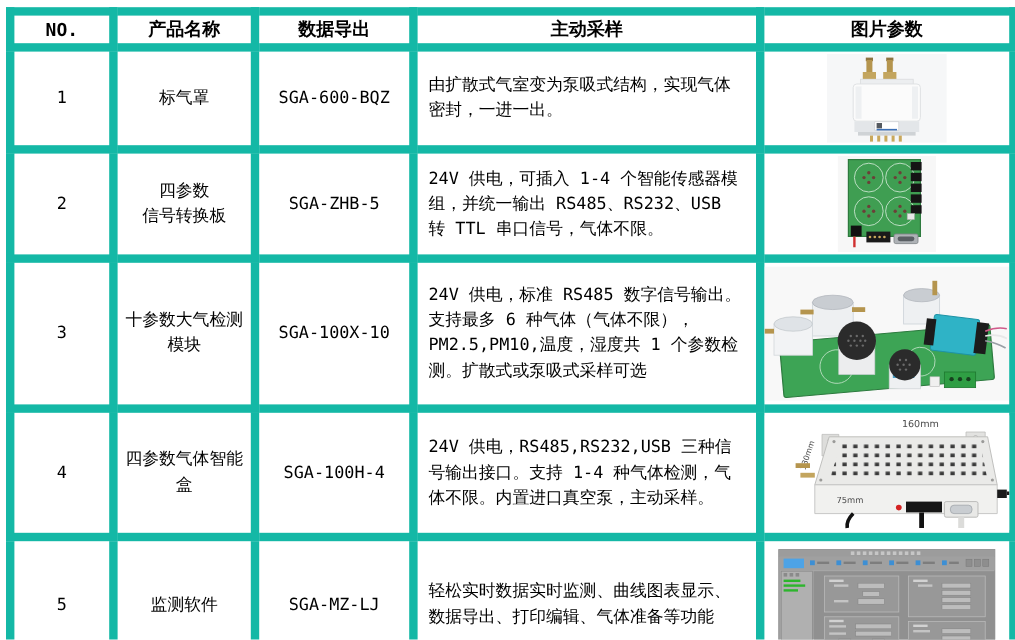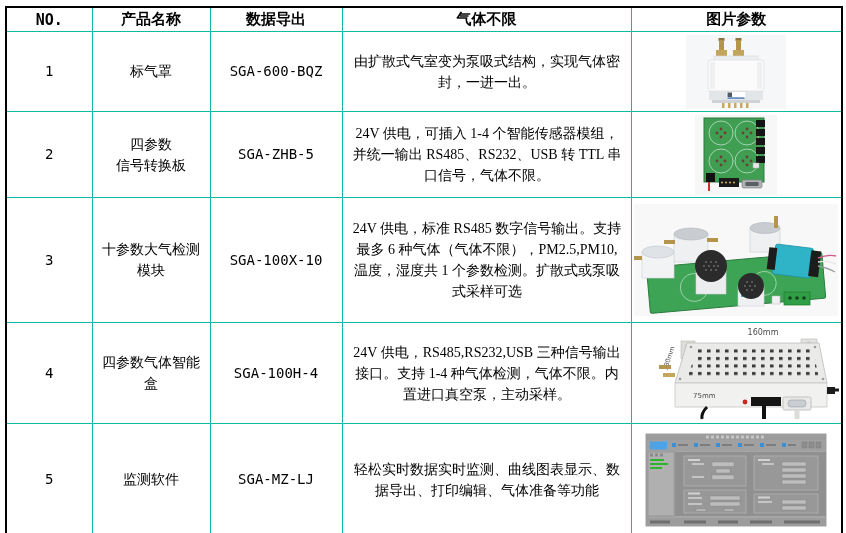--- a/index.html
+++ b/index.html
@@ -1,30 +1,30 @@
 <!DOCTYPE html>
 <html><head>
 <meta charset="utf-8">
 <style>
   * { margin:0; padding:0; box-sizing:border-box; }
   html,body { width:846px; height:533px; background:#ffffff; overflow:hidden;
     font-family:"DejaVu Sans Mono","Liberation Mono","DejaVu Sans",monospace; }
   .page { position:relative; width:846px; height:533px; background:#fff; }
   table.product-table { position:absolute; left:5px; top:6px; width:836px;
     border-collapse:collapse; table-layout:fixed; border:2px solid #000; }
-  th,td { border:1px solid #14b8a6; color:#000; overflow:hidden; }
+  th,td { border:7px solid #14b8a6; color:#000; overflow:hidden; }
   th { font-size:15px; font-weight:bold; text-align:center; height:22px; padding:2px 0; }
   td { font-size:14px; }
   col.c-no   { width:86px; }
   col.c-name { width:118px; }
   col.c-model{ width:132px; }
   col.c-func { width:289px; }
   col.c-img  { width:211px; }
   td.cell-center { text-align:center; vertical-align:middle; white-space:pre-line; line-height:1.5; }
-  td.cell-func { text-align:center; vertical-align:middle; padding:6px 8px 6px 9px; line-height:21px;font-family:Liberation Serif, serif; }
+  td.cell-func { text-align:left; vertical-align:middle; padding:6px 8px 6px 9px; line-height:21px; }
   td.cell-img { vertical-align:middle; padding:2px 0; }
   tr.r1 { height:80px; } tr.r2 { height:86px; } tr.r3 { height:125px; }
   tr.r4 { height:99px; } tr.r5 { height:113px; }
   svg { display:block; margin:0 auto; }
   text.dim { font-family:"DejaVu Sans","Liberation Sans",sans-serif; fill:#4a4a4a; }
 </style>
 </head>
 <body>
 
 <div class="page">
@@ -34,21 +34,21 @@
         <col class="c-name">
         <col class="c-model">
         <col class="c-func">
         <col class="c-img">
   </colgroup>
   <thead>
     <tr>
       <th>NO.</th>
       <th>产品名称</th>
       <th>数据导出</th>
-      <th>气体不限</th>
+      <th>主动采样</th>
       <th>图片参数</th>
     </tr>
   </thead>
   <tbody>
 
     <tr class="r1">
       <td class="cell-center">1</td>
       <td class="cell-center">标气罩</td>
       <td class="cell-center">SGA-600-BQZ</td>
       <td class="cell-func">由扩散式气室变为泵吸式结构，实现气体密封，一进一出。</td>

